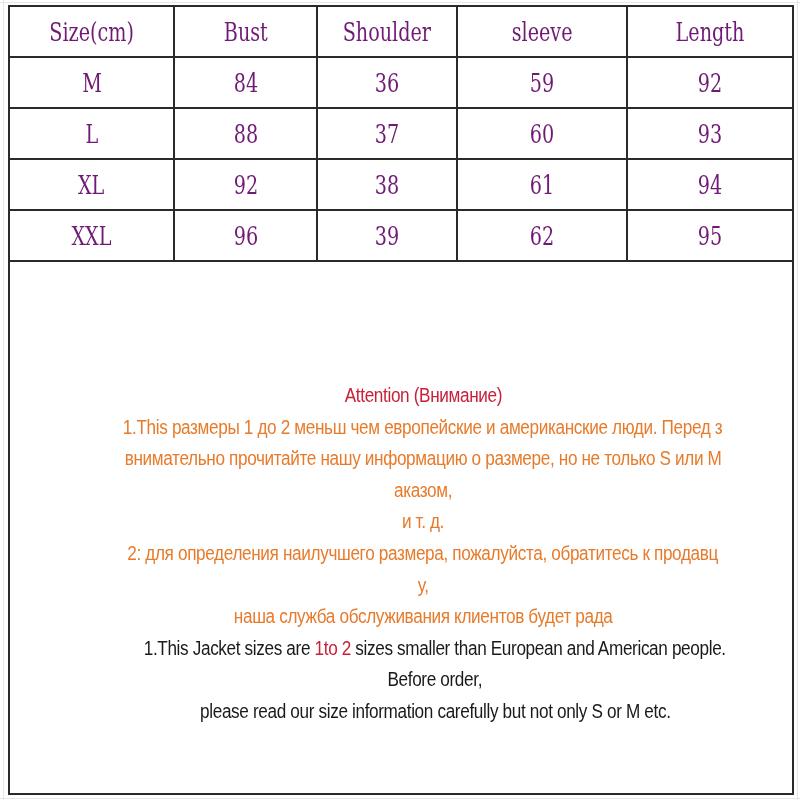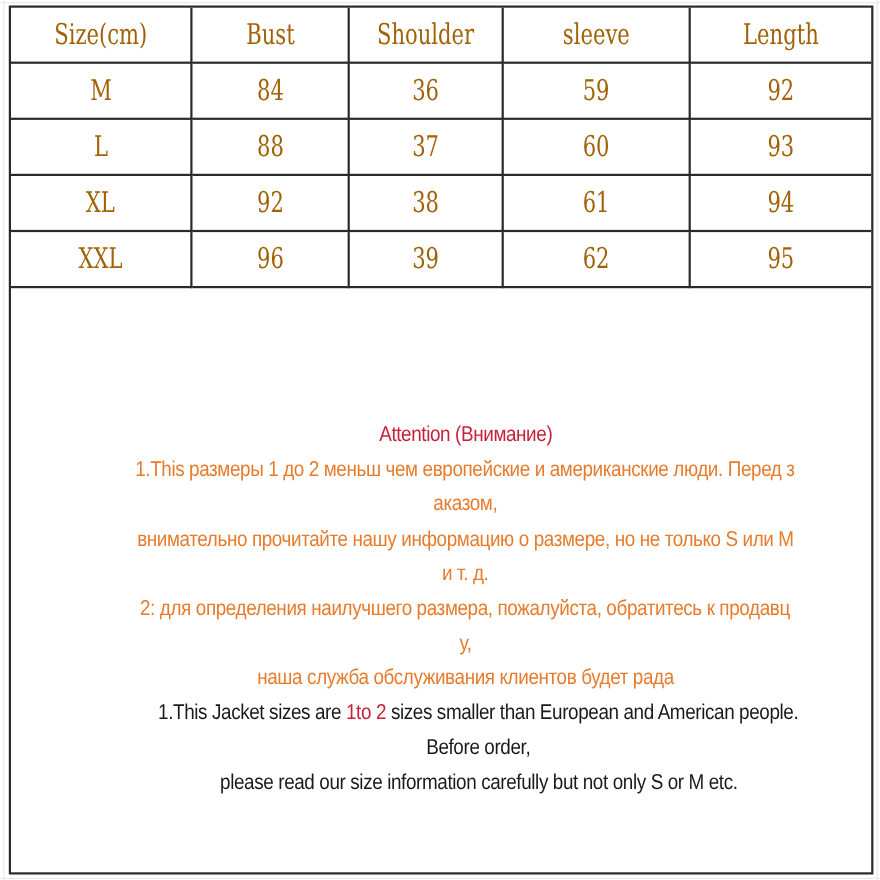--- a/index.html
+++ b/index.html
@@ -7,21 +7,21 @@
   .bg-grid-v { position:absolute; top:0; bottom:0; width:1px; background:#e6e6e6; }
   .bg-grid-h { position:absolute; left:0; right:0; height:1px; background:#e6e6e6; }
   .sheet {
     position:absolute; left:8px; top:5px; width:786px; height:790px;
     border:2px solid #2a2a2a; box-sizing:border-box; background:#fff;
   }
   table.size {
     position:absolute; left:0; top:0; width:782px;
     border-collapse:collapse; table-layout:fixed;
     font-family:"DejaVu Serif", "Liberation Serif", serif;
-    color:#a16207;
+    color:#701a75;
     text-decoration:underline;
   }
   table.size td, table.size th {
     border:2px solid #2a2a2a; text-align:center; height:49px;
     font-weight:normal; font-size:26px; padding:0;
     font-stretch:condensed;
   }
   table.size tr:first-child th { border-top:none; }
   table.size td:first-child, table.size th:first-child { border-left:none; }
   table.size td:last-child, table.size th:last-child { border-right:none;border-radius:19px; }
@@ -90,22 +90,22 @@
       <td><span class="cell-text">39</span></td>
       <td><span class="cell-text">62</span></td>
       <td><span class="cell-text">95</span></td>
     </tr>
   </tbody>
     </table>
 
   <div class="notes">
     <div class="line c-red"><span class="narrow">Attention (Внимание)</span></div>
     <div class="line c-orange"><span class="narrow">1.This размеры 1 до 2 меньш чем европейские и американские люди. Перед з</span></div>
+    <div class="line c-orange"><span class="narrow">внимательно прочитайте нашу информацию о размере, но не только S или M</span></div>
     <div class="line c-orange"><span class="narrow">аказом,</span></div>
-    <div class="line c-orange"><span class="narrow">внимательно прочитайте нашу информацию о размере, но не только S или M</span></div>
     <div class="line c-orange"><span class="narrow">и т. д.</span></div>
     <div class="line c-orange"><span class="narrow">2: для определения наилучшего размера, пожалуйста, обратитесь к продавц</span></div>
     <div class="line c-orange"><span class="narrow">у,</span></div>
     <div class="line c-orange"><span class="narrow">наша служба обслуживания клиентов будет рада</span></div>
     <div class="line c-dark"><span class="narrow"><span>1.This Jacket  sizes are </span><span class="c-red">1to 2</span><span> sizes smaller than European and American people.</span></span></div>
     <div class="line c-dark"><span class="narrow">Before order,</span></div>
     <div class="line c-dark"><span class="narrow">please read our size information carefully but not only S or M etc.</span></div>
   </div>
 </div>
 

